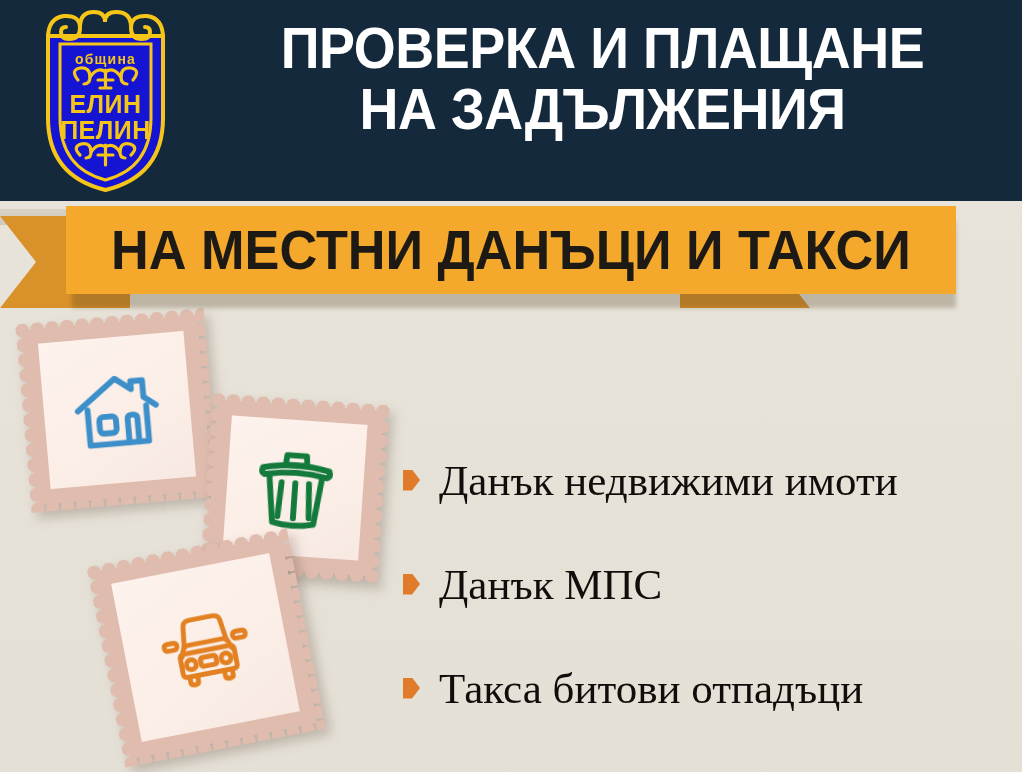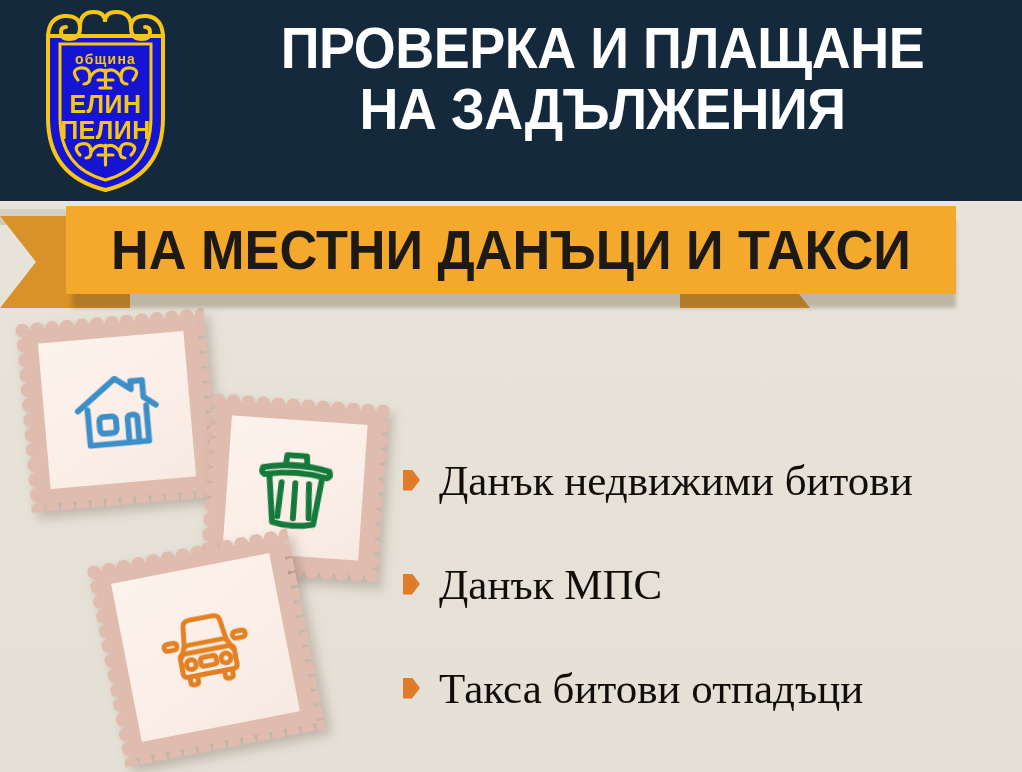--- a/index.html
+++ b/index.html
@@ -301,21 +301,21 @@
         <path d="M64 76 L64 82 Q64 85 68 85 Q72 85 72 82 L72 76"></path>
         <rect x="8" y="39" width="13" height="7" rx="3"></rect>
         <rect x="79" y="39" width="13" height="7" rx="3"></rect>
       </svg>
     </div>
   </div>
 
   <div class="list">
     <div class="list-item">
       <span class="bullet"></span>
-      <span class="list-label">Данък недвижими битови</span>
+      <span class="list-label">Данък недвижими имоти</span>
     </div>
     <div class="list-item">
       <span class="bullet"></span>
       <span class="list-label">Данък МПС</span>
     </div>
     <div class="list-item">
       <span class="bullet"></span>
       <span class="list-label">Такса битови отпадъци</span>
     </div>
   </div>

